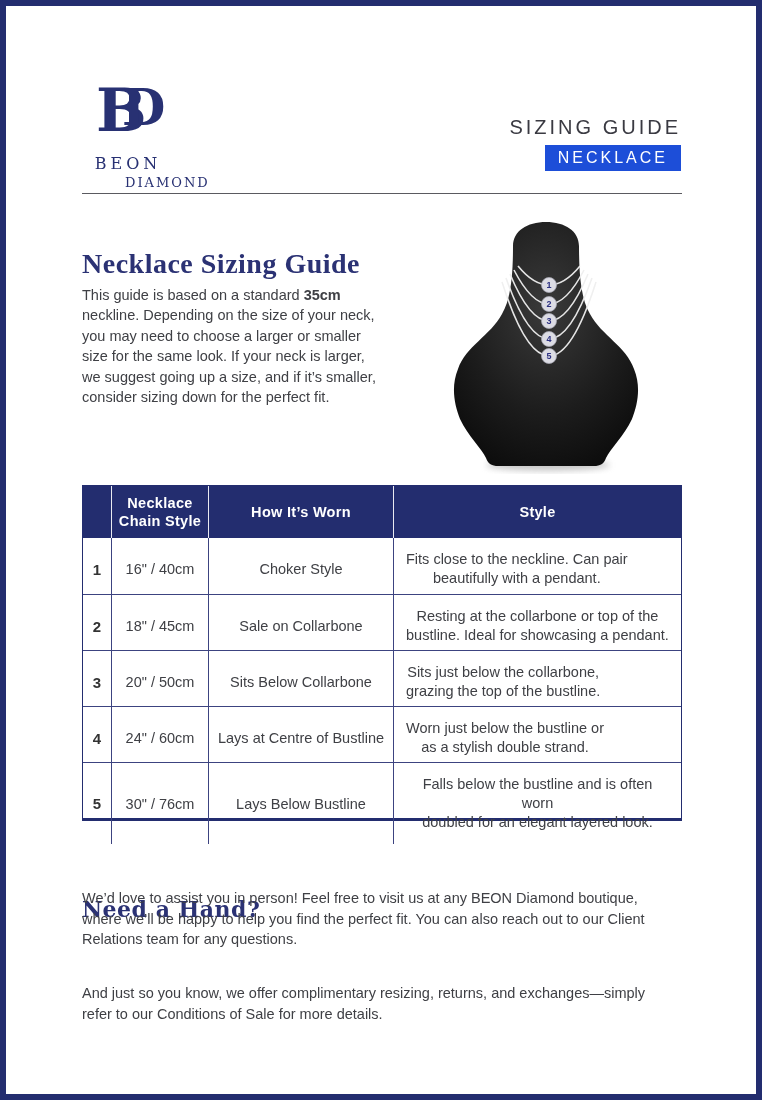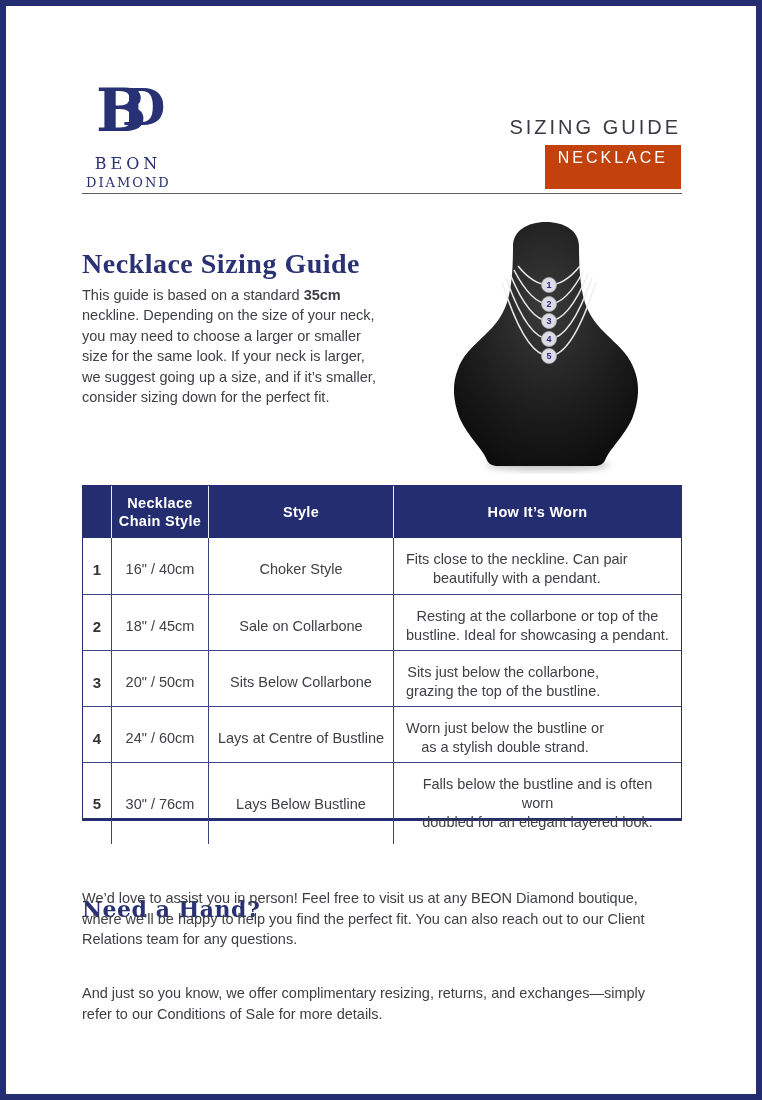--- a/index.html
+++ b/index.html
@@ -12,31 +12,31 @@
     border:6px solid #232d6f;
     overflow:hidden;
   }
 
   
   .logo-block { position:absolute; left:80px; top:80px; width:84px; text-align:center; color:#283173; }
   .monogram { position:relative; height:62px; font-family:"DejaVu Serif", serif; font-weight:600; color:#283173; }
   .mono-b { position:absolute; left:10px; top:-6px; font-size:60px; line-height:1; }
   .mono-d { position:absolute; left:36px; top:-3px; font-size:50px; line-height:1; }
   .logo-line1 { margin-top:6px; font-family:"DejaVu Serif", serif; font-size:16px; letter-spacing:4px; }
-  .logo-line2 { margin-top:2px; font-family:"DejaVu Serif", serif; font-size:13px; letter-spacing:2px; }
+  .logo-line2 { margin-top:2px; font-family:"DejaVu Serif", serif; font-size:13px; letter-spacing:2px;margin-left:39px; }
 
   .sizing-title {
     position:absolute; right:75px; top:110px;
     font-size:20px; letter-spacing:3px; color:#3a3a42; text-align:right;
   }
   .necklace-badge {
     position:absolute; right:75px; top:139px;
-    background:#c2410c; color:#ffffff;
+    background:#1d4ed8; color:#ffffff;
     font-size:16px; letter-spacing:3px;
-    padding:4px 13px 22px 13px;
+    padding:4px 13px 4px 13px;
   }
   .header-divider {
     position:absolute; left:76px; top:187px; width:600px; height:1px; background:#5a5a60;
   }
 
   
   .intro-heading {
     position:absolute; left:76px; top:242px;
     font-family:Liberation Serif, serif; font-size:28px; letter-spacing:0.5px;
     color:#2b3274;
@@ -165,22 +165,22 @@
         <text x="111" y="128">4</text>
         <text x="111" y="145">5</text>
       </g>
     </svg>
   </div>
 
   <div class="size-table">
     <div class="t-head">
       <div class="hcell"></div>
       <div class="hcell">Necklace Chain Style</div>
+      <div class="hcell">How It’s Worn</div>
       <div class="hcell">Style</div>
-      <div class="hcell">How It’s Worn</div>
     </div>
 
     <div class="t-row">
       <div class="cell num">1</div>
       <div class="cell size">16" / 40cm</div>
       <div class="cell">Choker Style</div>
       <div class="cell worn">Fits close to the neckline. Can pair
 beautifully with a pendant.</div>
     </div>
     <div class="t-row">

